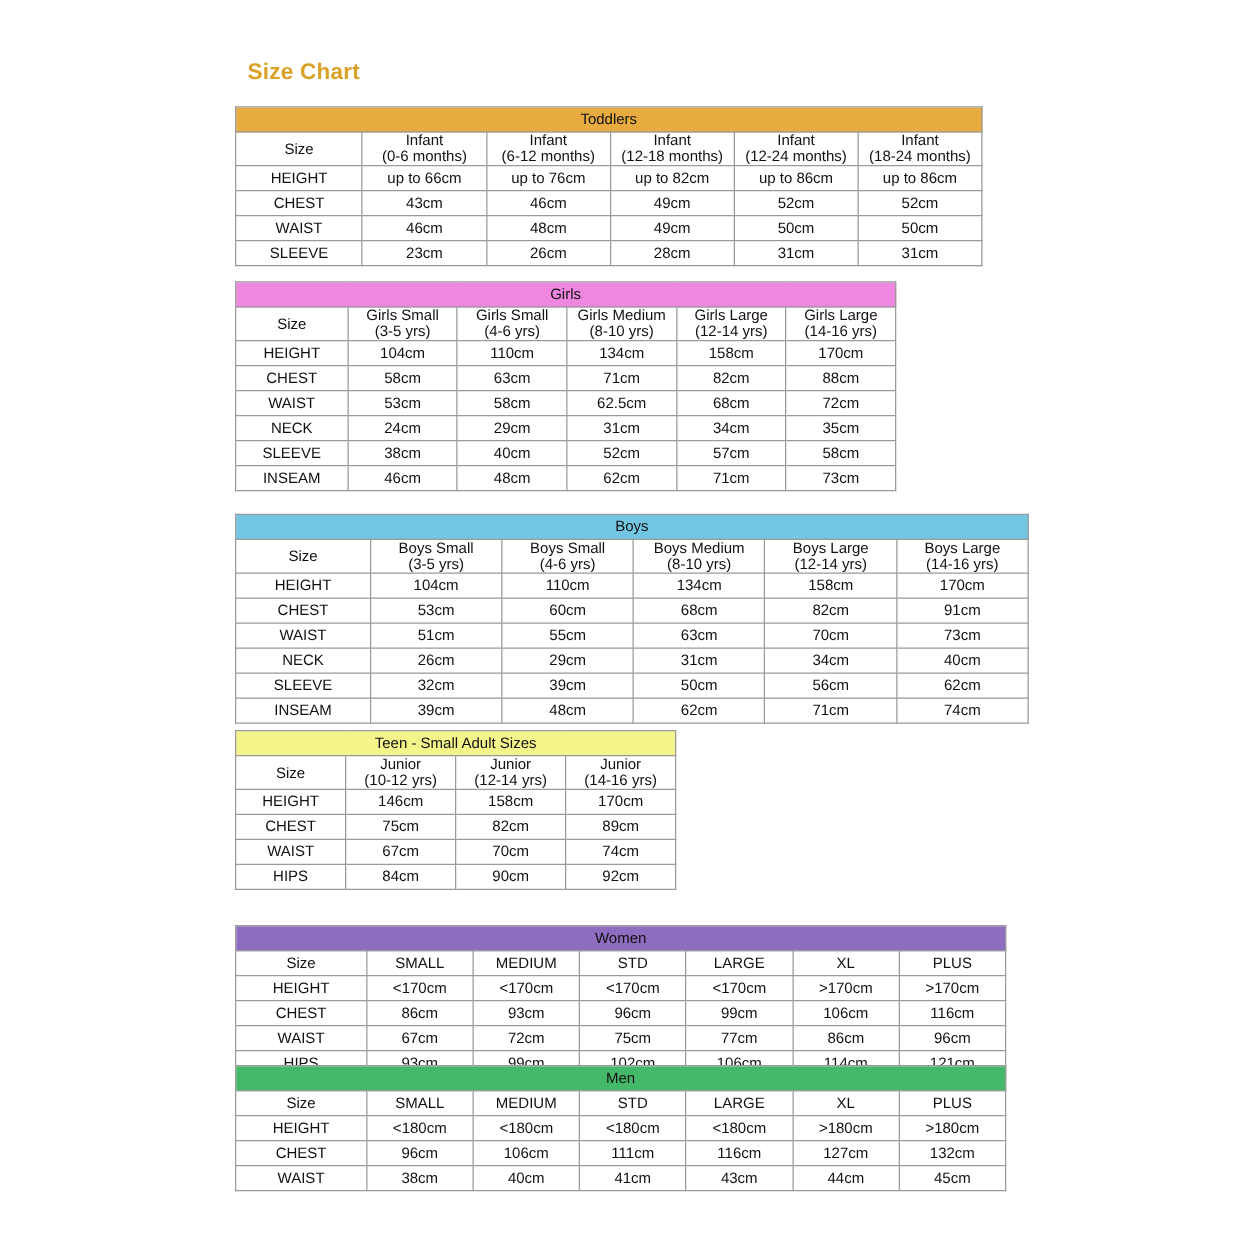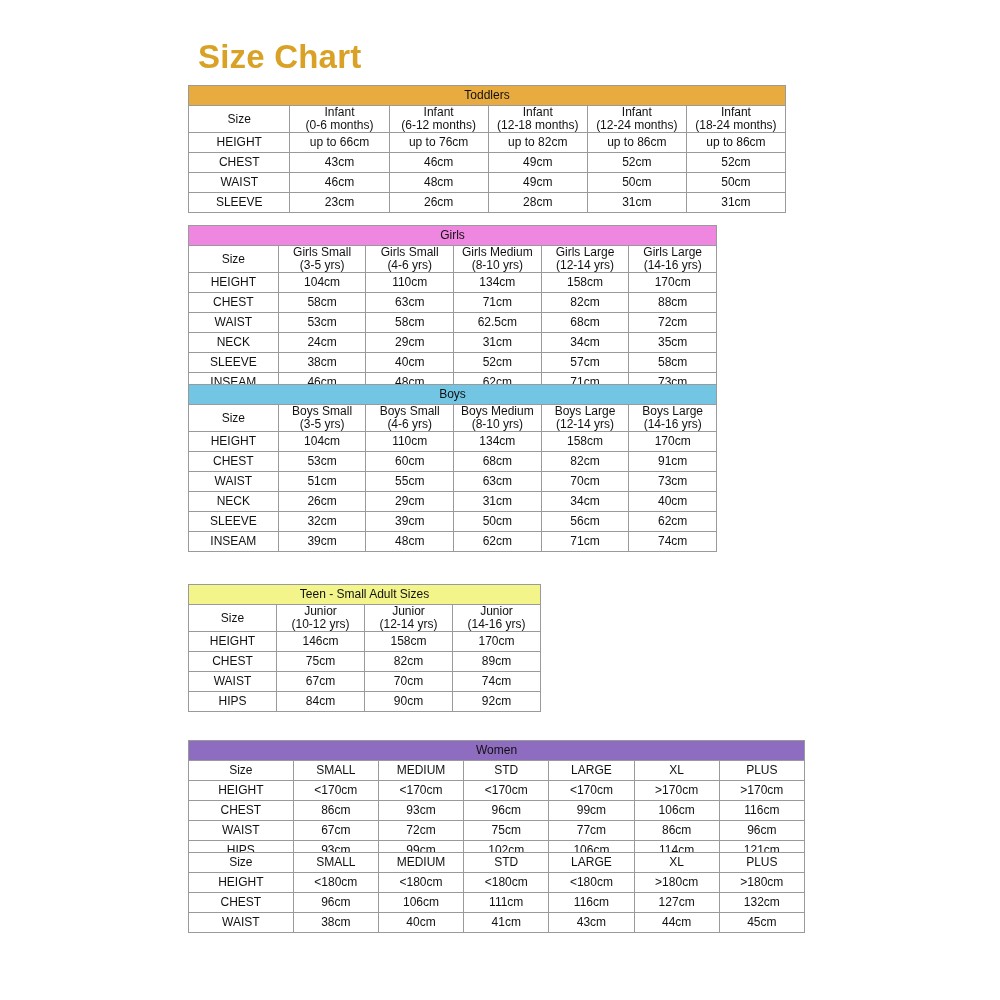--- a/index.html
+++ b/index.html
@@ -17,21 +17,21 @@
   #page {
     position: relative;
     width: 1000px;
     height: 1000px;
     background: #ffffff;
   }
   #chart-title {
     position: absolute;
     left: 198px;
     top: 40px;
-    font-size: 33px;
+    font-size: 18px;
     font-weight: bold;
     color: #d9a226;
     letter-spacing: 0.2px;
     line-height: 34px;
   }
 
   .size-table {
     position: absolute;
     border-collapse: collapse;
     table-layout: fixed;
@@ -83,21 +83,21 @@
   .band-toddlers { background: #e8ab3f; }
   .band-girls    { background: #ef86e0; }
   .band-boys     { background: #73c5e4; }
   .band-teen     { background: #f3f48a; }
   .band-women    { background: #8e6cbf; }
   .band-men      { background: #45b96a; }
 
   
   #tbl-toddlers { left: 188px; top: 85px;  width: 598px; }
   #tbl-girls    { left: 188px; top: 225px; width: 529px; }
-  #tbl-boys     { left: 188px; top: 384px; width: 529px; padding-left: 32px; }
+  #tbl-boys     { left: 188px; top: 411px; width: 635px; padding-left: 32px; }
   #tbl-teen     { left: 188px; top: 584px; width: 353px; border-radius: 30px; }
   #tbl-women    { left: 188px; top: 724px; width: 617px; margin-top: 16px; }
   #tbl-men      { left: 188px; top: 852px; width: 617px; }
 </style>
 </head>
 <body>
 
 <div id="page">
 
   <div id="chart-title">Size Chart</div>
@@ -408,20 +408,23 @@
         <col style="width: 17%;">
         <col style="width: 13.8333%;">
         <col style="width: 13.8333%;">
         <col style="width: 13.8333%;">
         <col style="width: 13.8333%;">
         <col style="width: 13.8333%;">
         <col style="width: 13.8333%;">
       </colgroup>
       <tbody>
         <tr>
+          <td colspan="7" class="tbl-title band-men">Men</td>
+        </tr>
+        <tr>
           <td class="size-head">Size</td>
           <td class="col-head"><span>SMALL</span></td>
           <td class="col-head"><span>MEDIUM</span></td>
           <td class="col-head"><span>STD</span></td>
           <td class="col-head"><span>LARGE</span></td>
           <td class="col-head"><span>XL</span></td>
           <td class="col-head"><span>PLUS</span></td>
         </tr>
         <tr>
           <td class="row-label">HEIGHT</td>

